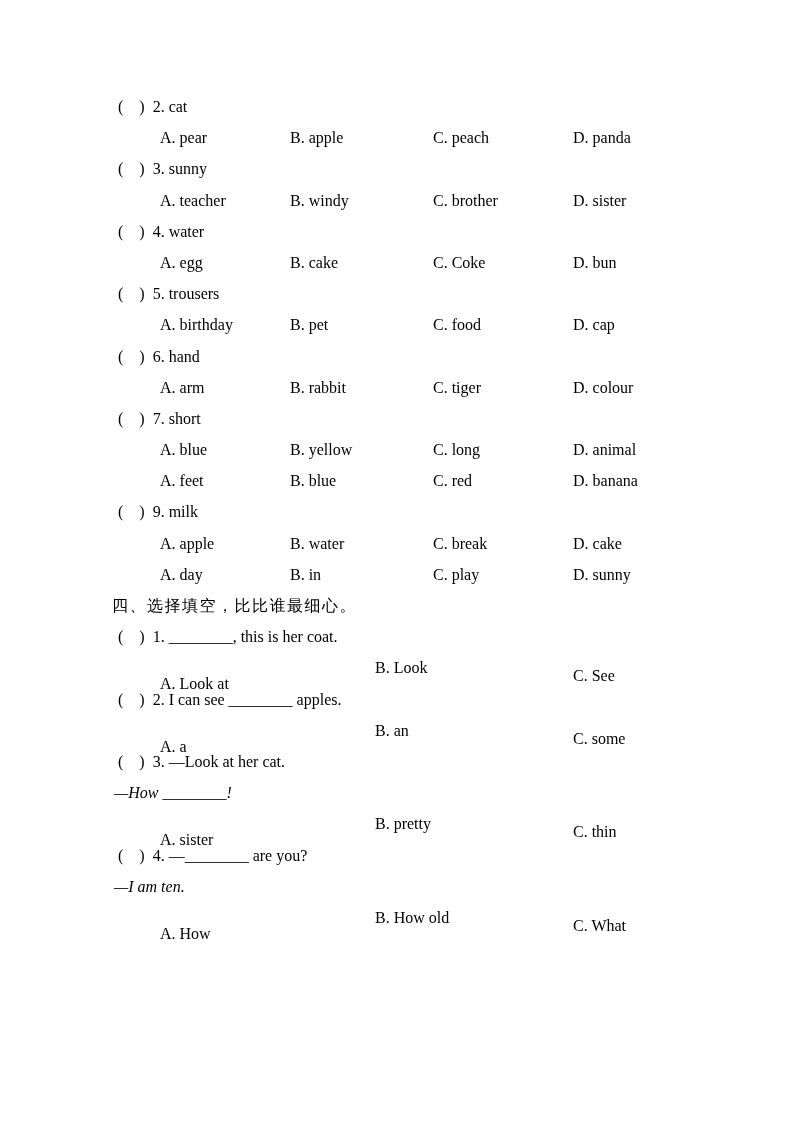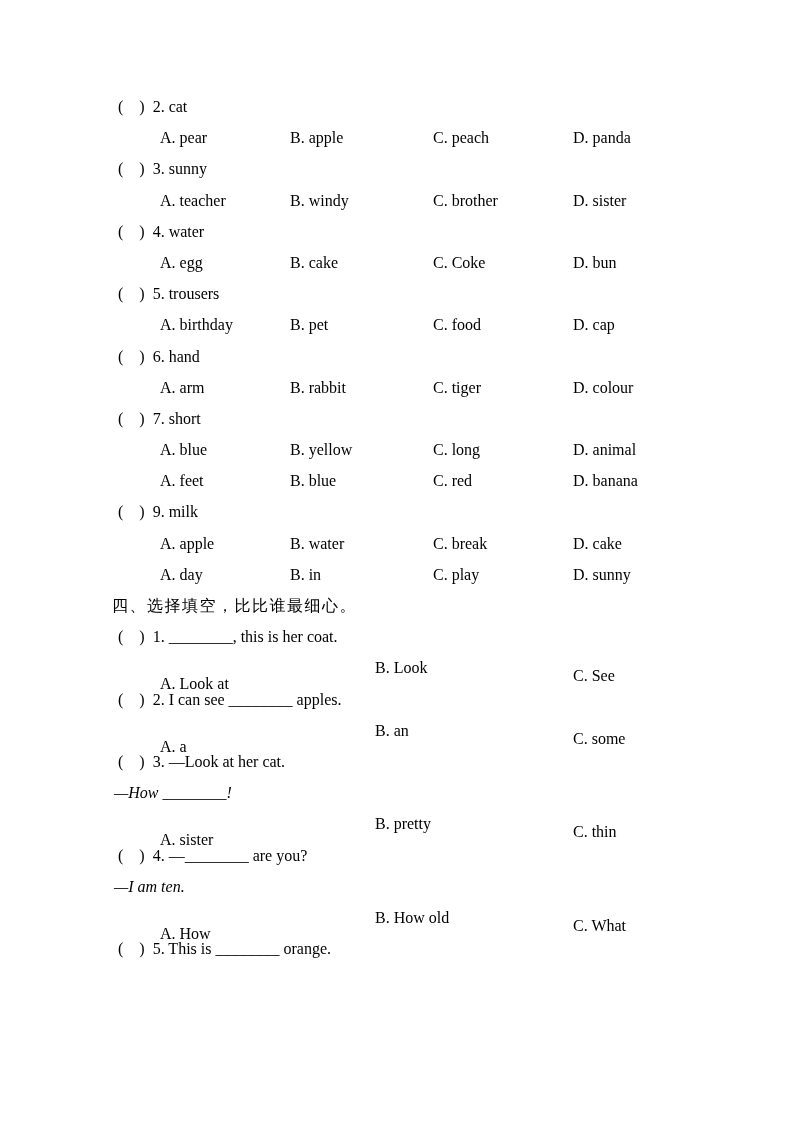--- a/index.html
+++ b/index.html
@@ -70,15 +70,14 @@
       <div class="line question-line"><span>( ) </span><span>1. ________, this is her coat.</span></div>
       <div class="line options-line cols3"><span class="opt o0">A. Look at</span><span class="opt o1">B. Look</span><span class="opt o2">C. See</span></div>
       <div class="line question-line"><span>( ) </span><span>2. I can see ________ apples.</span></div>
       <div class="line options-line cols3"><span class="opt o0">A. a</span><span class="opt o1">B. an</span><span class="opt o2">C. some</span></div>
       <div class="line question-line"><span>( ) </span><span>3. —Look at her cat.</span></div>
       <div class="line dialog-line">—How ________!</div>
       <div class="line options-line cols3"><span class="opt o0">A. sister</span><span class="opt o1">B. pretty</span><span class="opt o2">C. thin</span></div>
       <div class="line question-line"><span>( ) </span><span>4. —________ are you?</span></div>
       <div class="line dialog-line">—I am ten.</div>
       <div class="line options-line cols3"><span class="opt o0">A. How</span><span class="opt o1">B. How old</span><span class="opt o2">C. What</span></div>
-      <div class="line question-line"><span>( ) </span><span>5. This is ________ orange.</span></div>
     </div>
 </div>
 
 </body></html>

